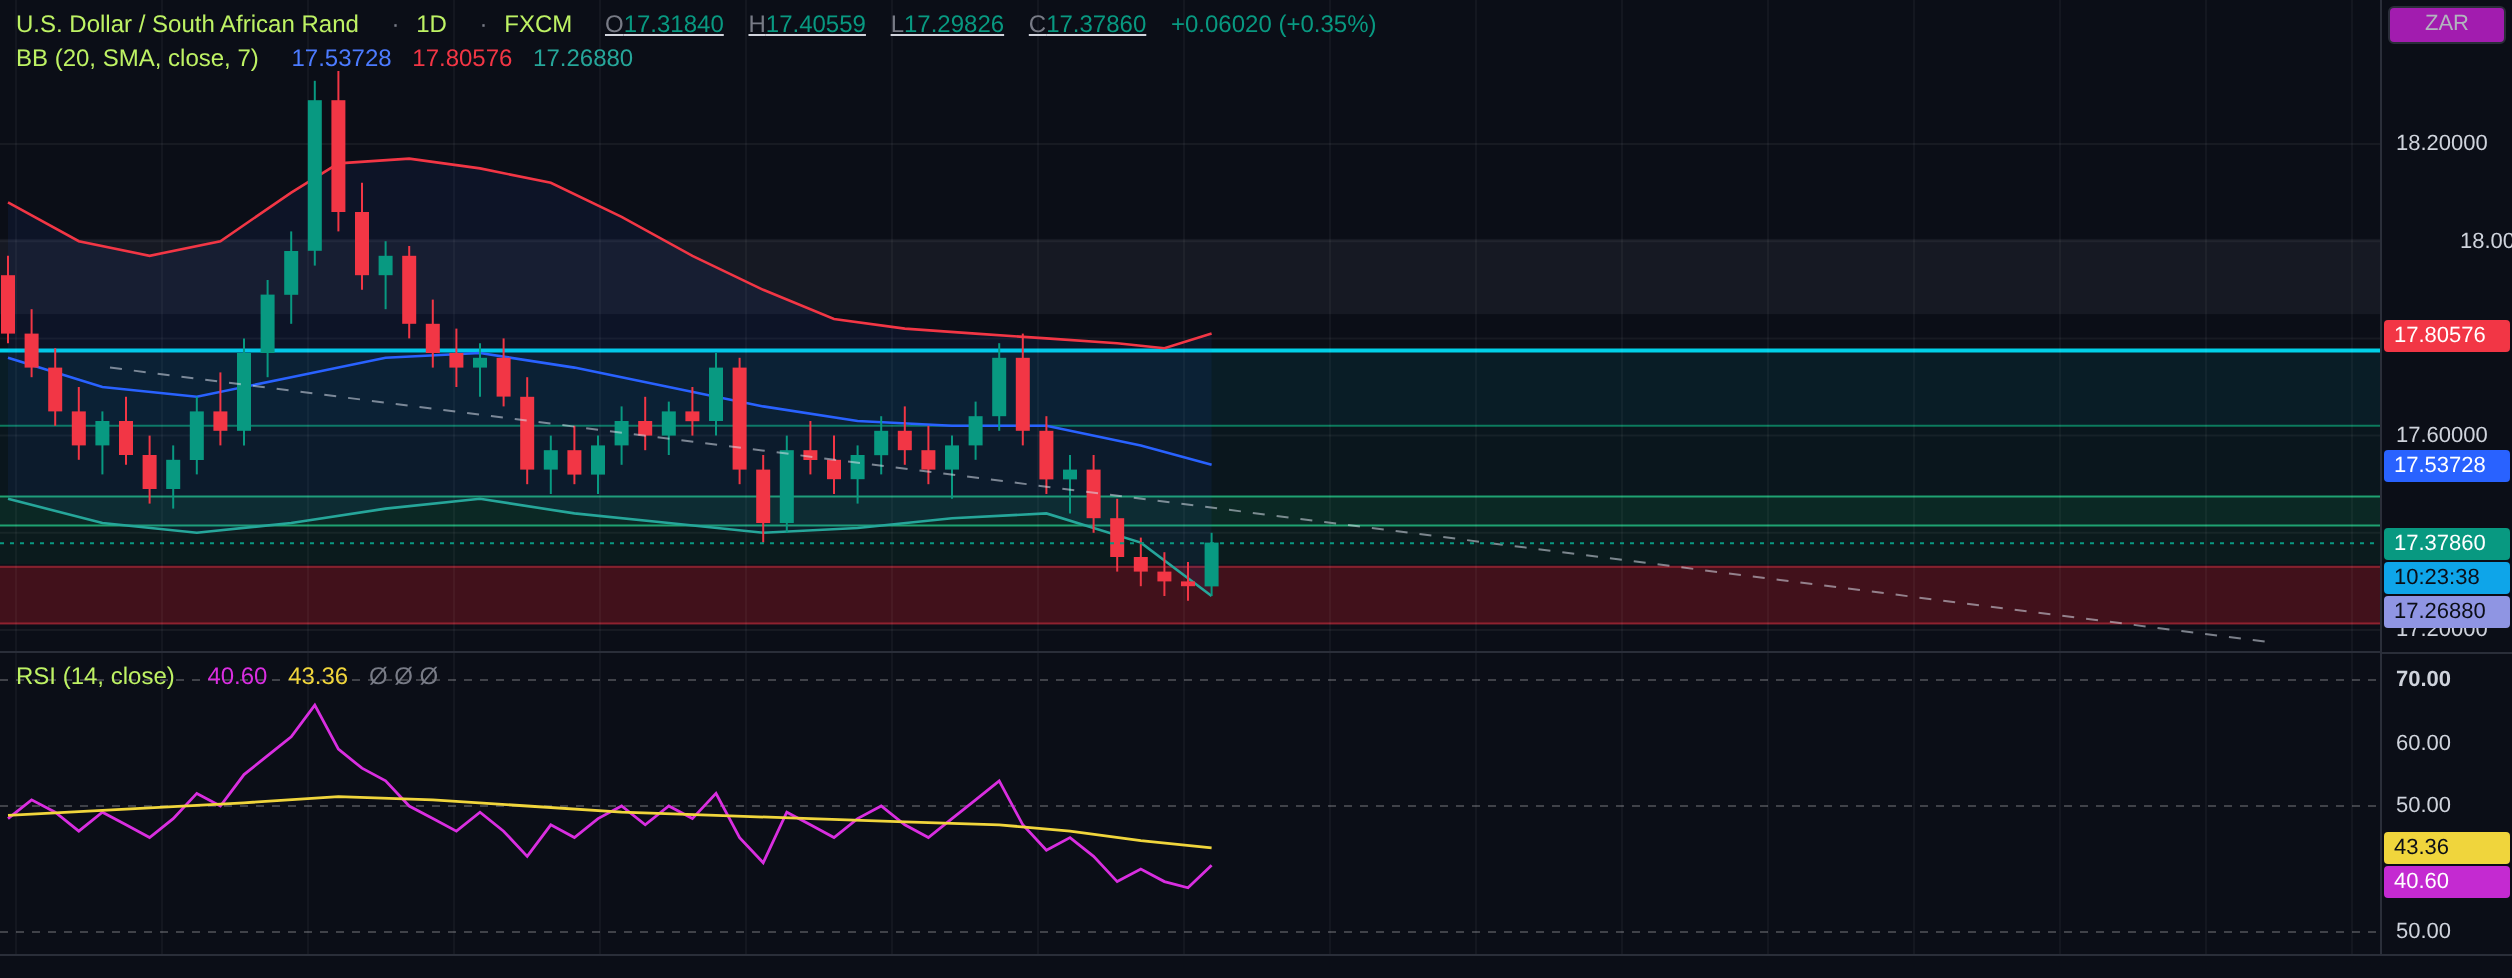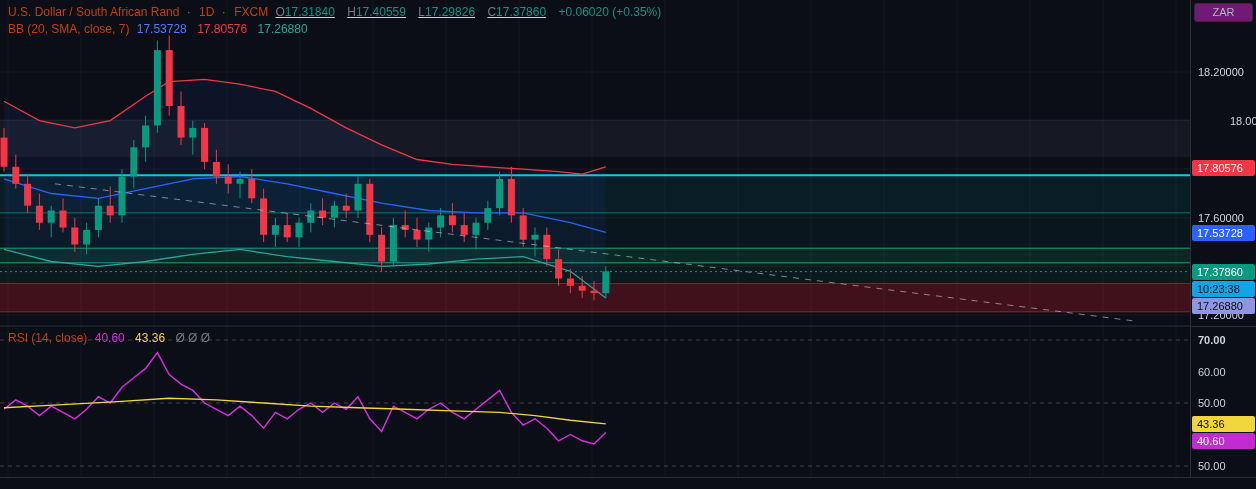--- a/index.html
+++ b/index.html
@@ -12,42 +12,42 @@
   }
   .app { position:relative; width:1256px; height:489px; background:#0b0e17; }
   .plot { position:absolute; left:0; top:0; width:1190px; height:477px; }
   svg { display:block; }
   .legend { position:absolute; left:8px; font-size:12px; white-space:nowrap; z-index:5; }
   .legend .pair { margin-right:7px;text-decoration:underline; }
   .legend i, .legend b { font-style:normal; font-weight:normal; }
   .row1 { top:5px; }
   .row2 { top:22px; }
   .rsi-row { top:331px; }
-  .c-title { color:#c2410c; margin-right:4px; }
+  .c-title { color:#bef264; margin-right:13px; }
   .c-dim   { color:#787b86; margin-right:5px; }
   .c-up    { color:#089981; margin-right:2px; }
   .c-blue  { color:#4c7bff; margin-right:7px; }
   .c-red   { color:#f23645; margin-right:7px; }
   .c-teal  { color:#26a69a; margin-right:7px; }
   .c-rsi   { color:#d92ee0; margin-right:7px; }
   .c-yel   { color:#f0d53c; margin-right:7px; }
   .pair i { margin-right:0; }
   .price-axis {
     position:absolute; right:0; top:0; width:66px; height:477px;
     border-left:1px solid #2a2e39; background:#0b0e17;
     font-size:11px; color:#d1d4dc; z-index:4;
   }
   .axis-label { position:absolute; left:7px; height:14px; line-height:14px; color:#cfd3dc; }
   .axis-badge {
     position:absolute; left:1px; right:1px; height:16px; line-height:16px;
     padding-left:5px; border-radius:2px; font-size:11px;
   }
   .zar {
     position:absolute; top:3px; left:3px; right:3px; height:19px;
-    background:#701a75; border:1px solid #2a2e39; border-radius:3px;
+    background:#a21caf; border:1px solid #2a2e39; border-radius:3px;
     color:#b2b5be; text-align:center; line-height:17px; font-size:11px; cursor:pointer;
   }
   .pane-sep-axis { position:absolute; left:0; right:0; top:326px; height:1px; background:#2a2e39; }
   .time-axis {
     position:absolute; left:0; bottom:0; width:1256px; height:12px;
     border-top:1px solid #2a2e39; background:#0b0e17;
   }
 </style>
 </head>
 <body>

